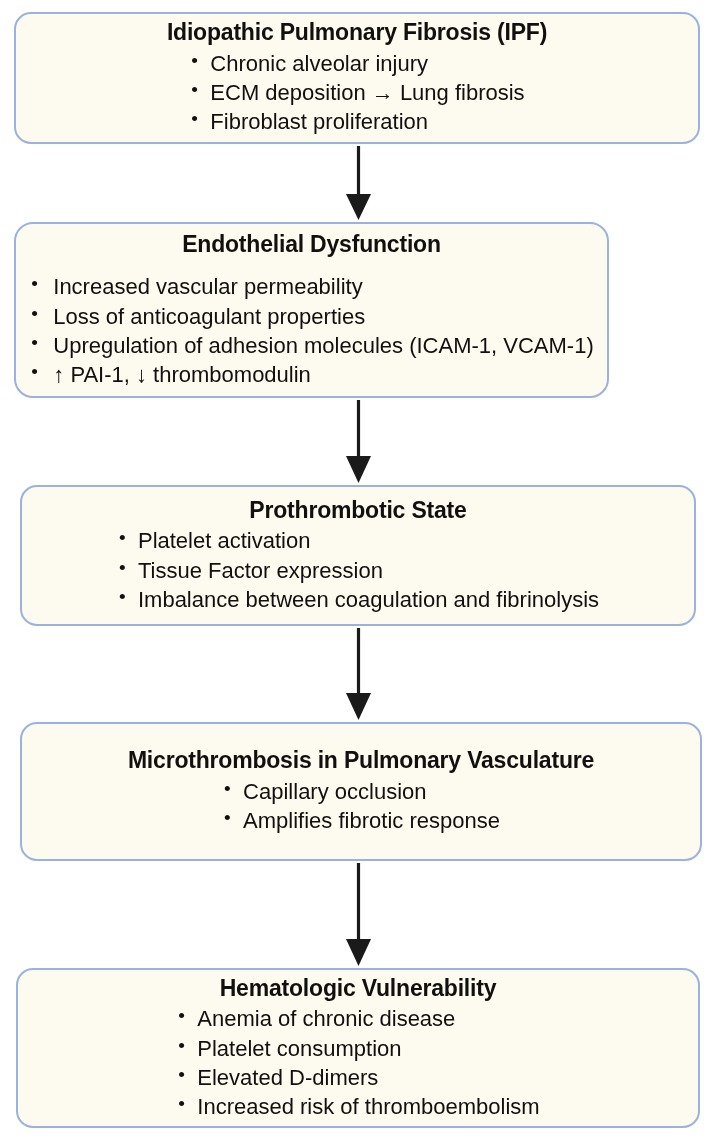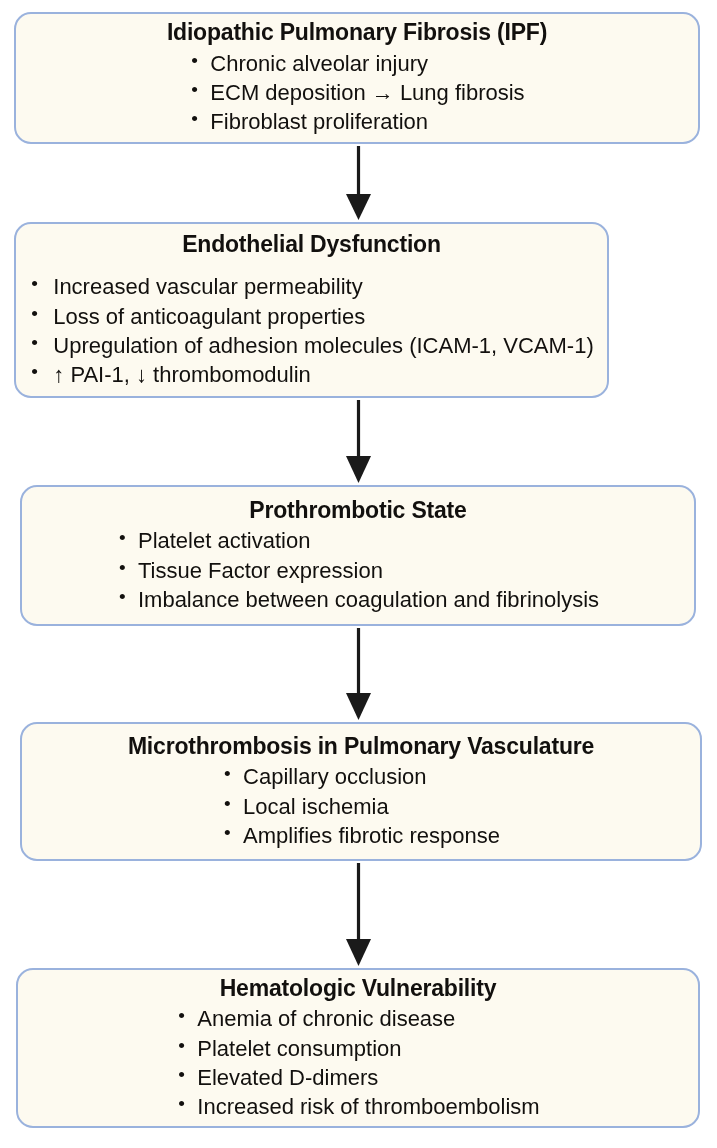--- a/index.html
+++ b/index.html
@@ -58,21 +58,21 @@
   .node-list li::before {
     content: "\2022";
     position: absolute;
     left: 2px;
     top: -1px;
     font-size: 19px;
     line-height: 1.33;
   }
   
   #node-1 { left: 14px;  top: 12px;   width: 686px; height: 132px; }
-  #node-2 { left: 14px;  top: 222px;  width: 595px; height: 176px; }
+  #node-2 { left: 14px;  top: 222px;  width: 595px; height: 176px; border-radius: 19px; }
   #node-3 { left: 20px;  top: 485px;  width: 676px; height: 141px; }
   #node-4 { left: 20px;  top: 722px;  width: 682px; height: 139px; }
   #node-5 { left: 16px;  top: 968px;  width: 684px; height: 160px; }
 
   #node-2 .node-title { margin-bottom: 14px; }
   #node-2 .node-list li { padding-left: 24px; }
   #node-4 .node-title { }
 
   
   .arrow {
@@ -134,21 +134,20 @@
     <svg width="717" height="96" viewBox="0 0 717 96">
       <line x1="358.5" y1="2" x2="358.5" y2="72" stroke="#1a1a1a" stroke-width="3.2"></line>
       <polygon points="358.5,94 346,67 371,67" fill="#1a1a1a"></polygon>
     </svg>
   </div>
 
   <div class="node" id="node-4">
     <div class="node-title">Microthrombosis in Pulmonary Vasculature</div>
     <ul class="node-list">
       <li>Capillary occlusion</li>
-      <li>Local ischemia</li>
       <li>Amplifies fibrotic response</li>
     </ul>
   </div>
 
   <div class="arrow" style="top:861px;height:107px;">
     <svg width="717" height="107" viewBox="0 0 717 107">
       <line x1="358.5" y1="2" x2="358.5" y2="82" stroke="#1a1a1a" stroke-width="3.2"></line>
       <polygon points="358.5,105 346,78 371,78" fill="#1a1a1a"></polygon>
     </svg>
   </div>

